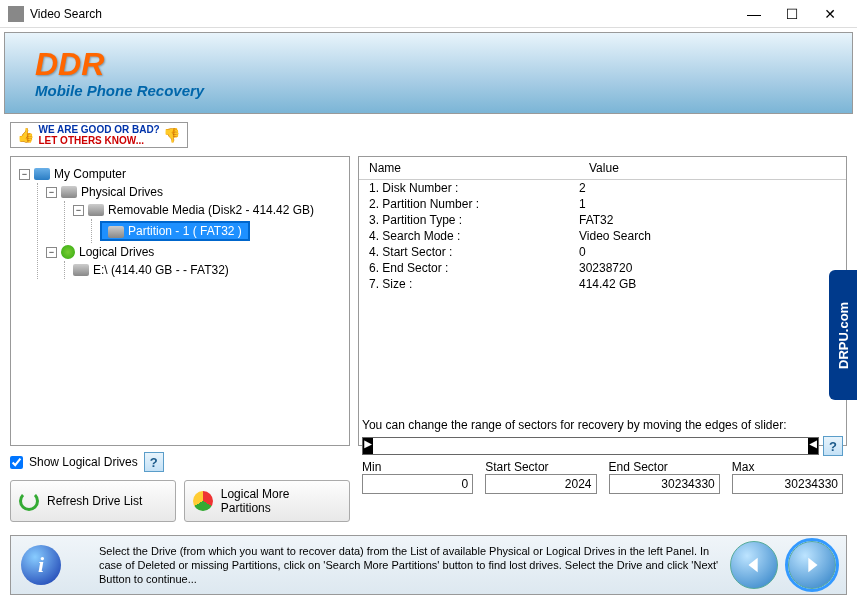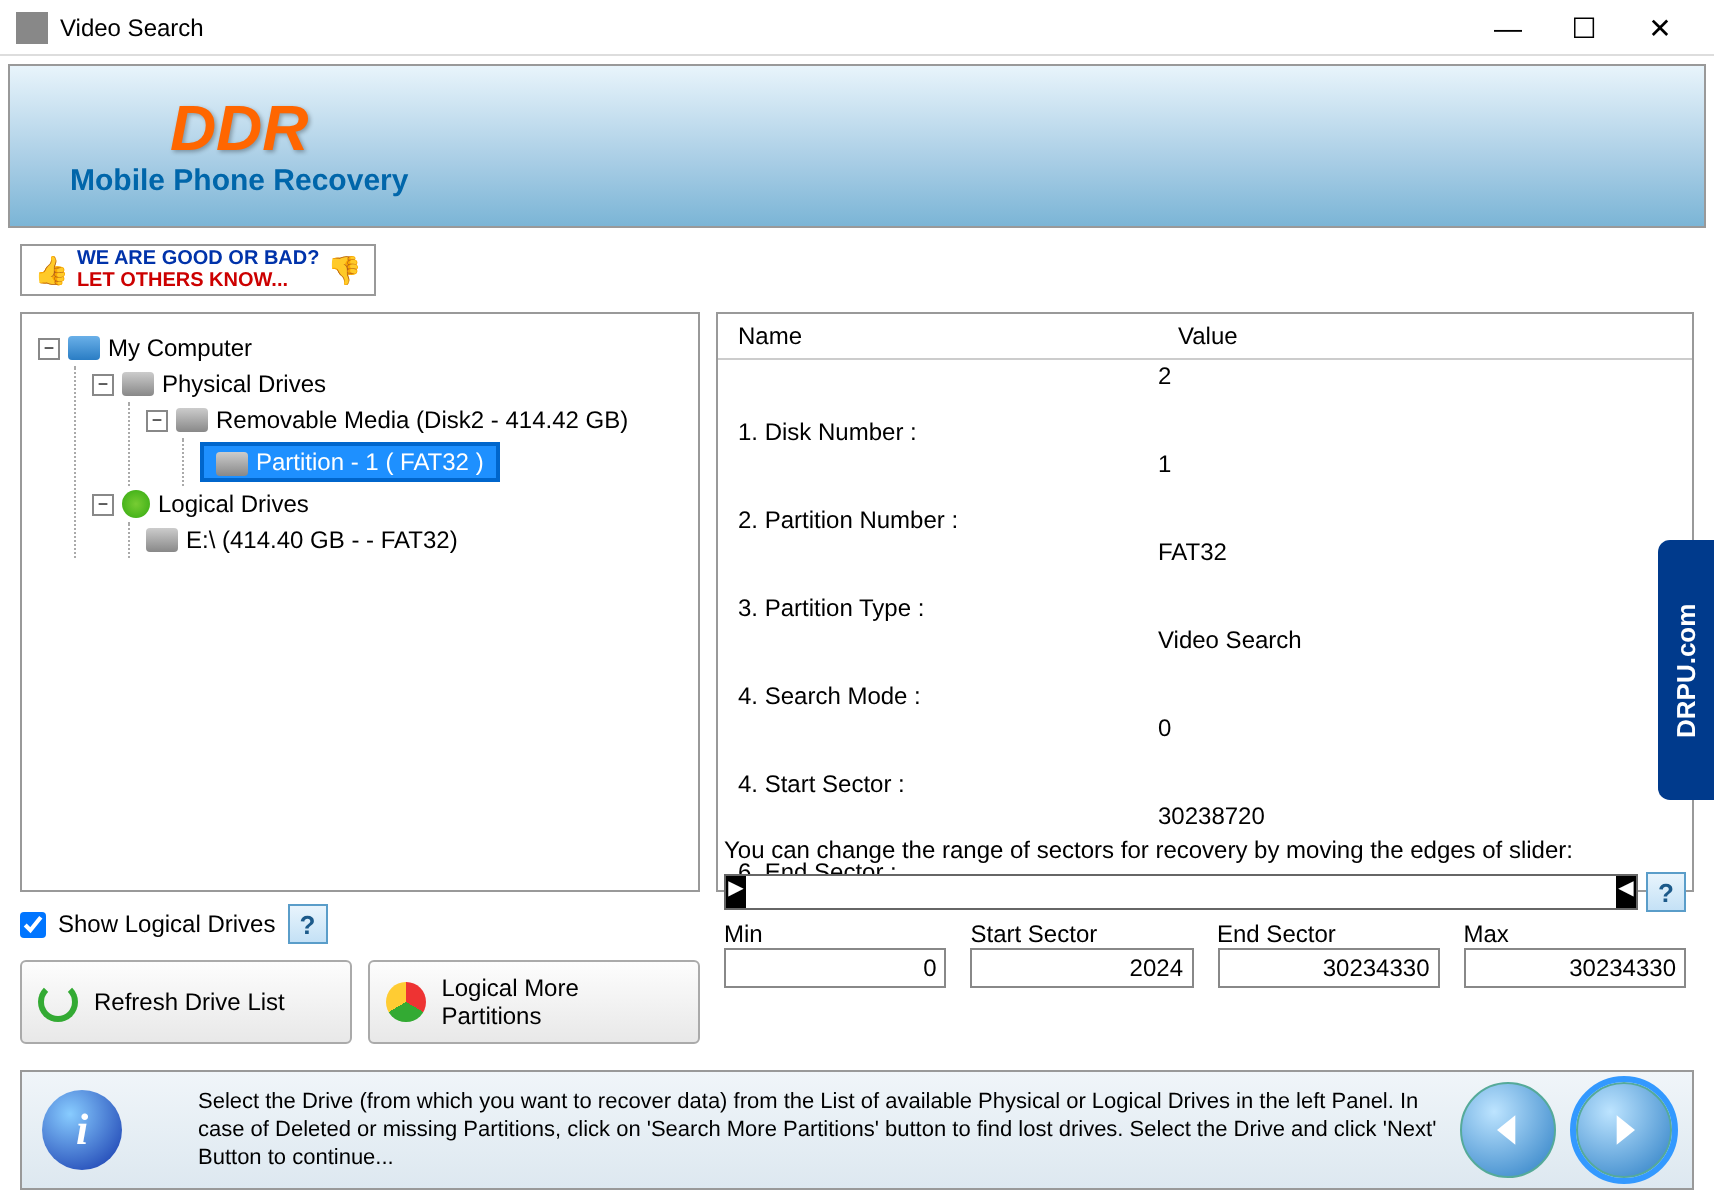--- a/index.html
+++ b/index.html
@@ -6,23 +6,23 @@
 body { background: #fff; width: 857px; height: 601px; overflow: hidden; position: relative; }
 
 
 .titlebar { height: 28px; background: #fff; border-bottom: 1px solid #ddd; display: flex; align-items: center; padding: 0 8px; }
 .titlebar .icon { width: 16px; height: 16px; background: #888; margin-right: 6px; }
 .titlebar .title { font-size: 12px; flex: 1; }
 .titlebar .win-btn { width: 38px; height: 24px; display: flex; align-items: center; justify-content: center; font-size: 14px; cursor: pointer; }
 
 
 .header { height: 82px; background: linear-gradient(to bottom, #e8f4fb 0%, #a8cde5 60%, #7bb5d6 100%); border: 1px solid #999; margin: 4px; position: relative; display: flex; align-items: center; }
-.logo { margin-left: 30px; text-align: center; }
+.logo { margin-left: 30px; }
 .logo-ddr { font-size: 32px; font-weight: bold; color: #ff6600; font-style: italic; text-shadow: 1px 1px 2px rgba(0,0,0,0.3); line-height: 1; }
-.logo-sub { font-size: 15px; font-weight: bold; color: #0066aa; margin-top: 2px; }
+.logo-sub { font-size: 15px; font-weight: bold; color: #0066aa; margin-top: 2px; font-style: italic; }
 .contact-btn { position: absolute; left: 490px; top: 18px; background: linear-gradient(to bottom, #ffe680, #ffcc33, #e6a800); border: 1px solid #aa7700; border-radius: 4px; padding: 4px 14px 4px 6px; display: flex; align-items: center; gap: 6px; font-size: 13px; cursor: pointer; }
 .contact-btn .avatar { width: 20px; height: 20px; background: radial-gradient(circle at 40% 35%, #ffd9b3 40%, #4477cc 42%); border-radius: 50%; }
 
 
 .feedback { margin: 4px 10px; border: 1px solid #999; padding: 1px 6px; display: inline-flex; align-items: center; gap: 4px; background: #fff; font-size: 10px; font-weight: bold; font-family: "Courier New", monospace; }
 .feedback .thumb { color: #3366cc; font-size: 14px; }
 .feedback .t1 { color: #0033aa; }
 .feedback .t2 { color: #cc0000; }
 .feedback .thumbd { color: #cc0000; font-size: 14px; }
 
@@ -41,21 +41,21 @@
 .icon-logical { background: radial-gradient(circle, #7c3, #3a1); border-radius: 50%; width: 14px; height: 14px; }
 .tree-children { margin-left: 18px; border-left: 1px dotted #aaa; padding-left: 8px; }
 .tree-selected { background: #1e90ff; color: #fff; border: 2px solid #0066cc; padding: 1px 6px; display: inline-flex; align-items: flex-end; gap: 4px; }
 
 
 .details-header { display: flex; border-bottom: 1px solid #ccc; font-size: 12px; }
 .details-header div { padding: 4px 10px; }
 .dh-name { width: 220px; }
 .details-body { font-size: 12px; }
 .detail-row { display: flex; padding: 1px 10px; }
-.detail-row .dn { width: 210px; margin-top: 28px; }
+.detail-row .dn { width: 210px; }
 
 
 .below-tree { margin: 6px 10px 0; width: 340px; }
 .chk-row { display: flex; align-items: center; gap: 6px; font-size: 12px; margin-bottom: 8px; }
 .help-icon { width: 20px; height: 20px; border: 1px solid #5a9dc9; background: linear-gradient(#e8f4fc, #c4e1f6); color: #1c5a8a; font-weight: bold; display: flex; align-items: center; justify-content: center; font-size: 13px; cursor: pointer; }
 .btn-row { display: flex; gap: 8px; }
 .action-btn { flex: 1; background: linear-gradient(to bottom, #fdfdfd, #e8e8e8); border: 1px solid #aaa; border-radius: 3px; padding: 6px 8px; font-size: 12px; display: flex; align-items: center; gap: 8px; cursor: pointer; }
 .refresh-ico { width: 20px; height: 20px; border-radius: 50%; border: 3px solid #3a3; border-top-color: transparent; }
 .pie-ico { width: 20px; height: 20px; border-radius: 50%; background: conic-gradient(#e33 0 120deg, #3a3 120deg 240deg, #fc3 240deg 360deg); }
 

